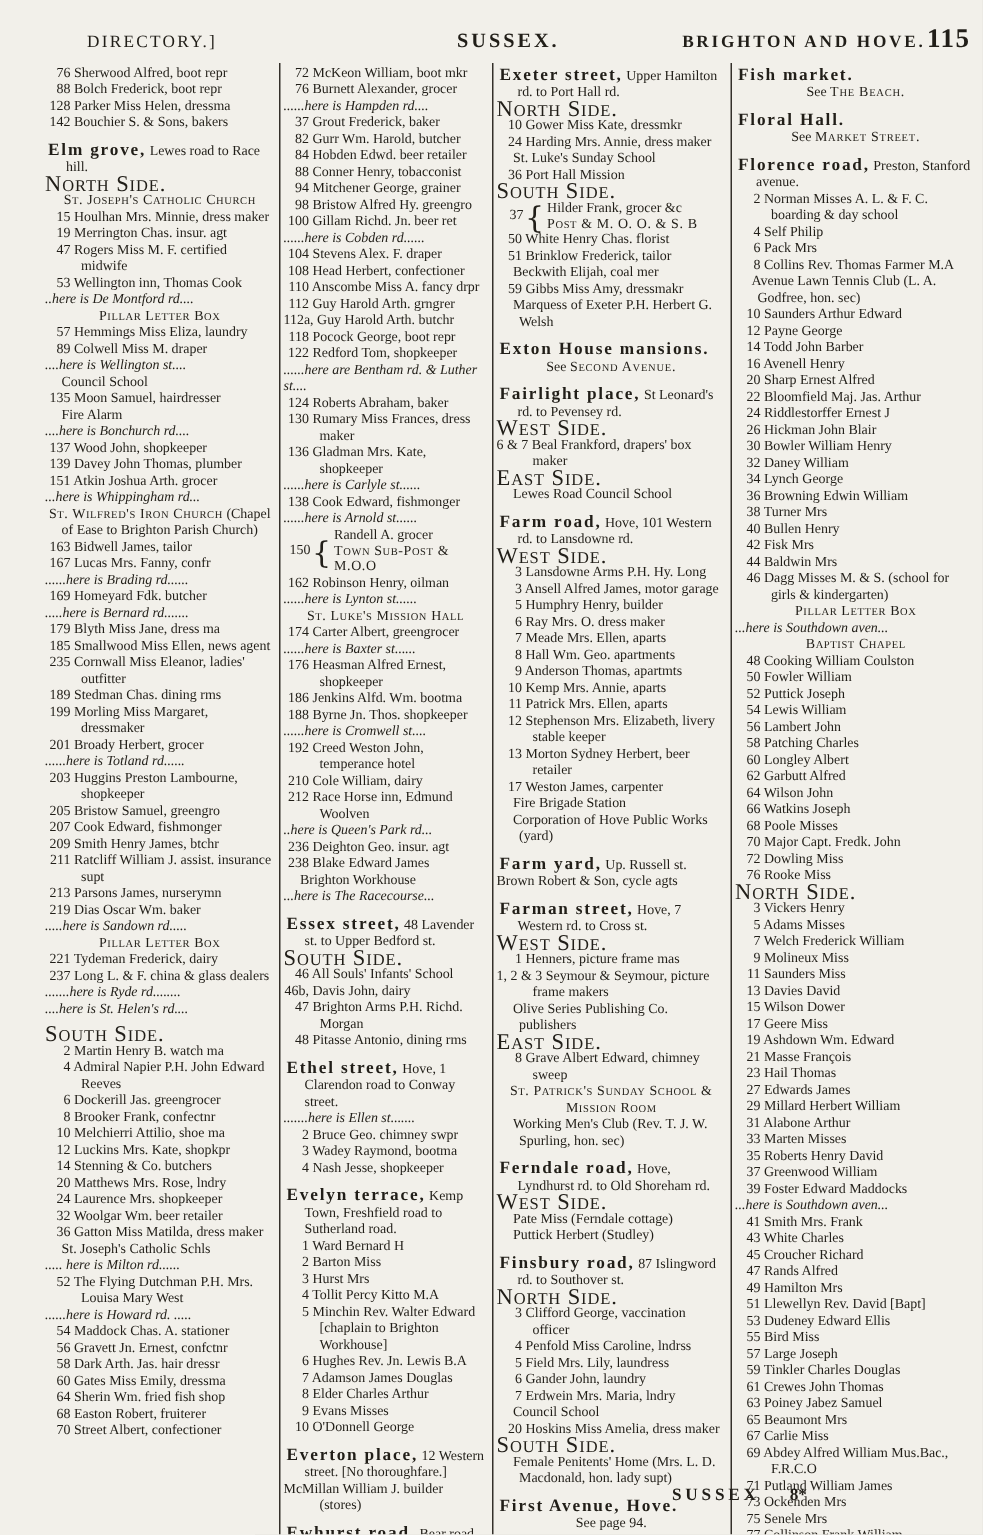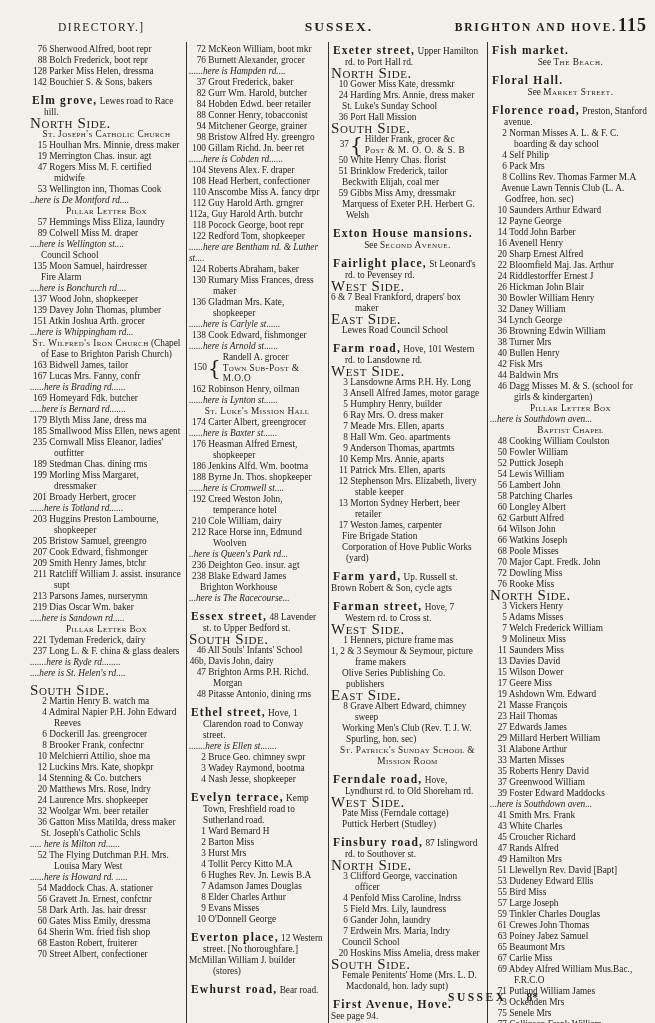--- a/index.html
+++ b/index.html
@@ -48,21 +48,21 @@
   .num{display:inline-block;min-width:17px;text-align:right;text-indent:0;}
   .h{padding-left:14px;text-indent:-12px;text-align:left;margin-top:1px;}
   .hb{font-weight:700;font-size:11.5px;letter-spacing:1.2px;margin-top:20px;}
   .sub{font-variant:small-caps;letter-spacing:.6px;font-size:15px;}
   .caps{text-align:center;}
   .caps .scb{font-variant:small-caps;letter-spacing:.4px;}
   .note{text-align:left;font-style:italic;}
   .plain{padding-left:15px;text-indent:-4px;}
   .see{text-align:center;}
   .see .scb{font-variant:small-caps;letter-spacing:.5px;}
-  .ctr{text-align:left;}
+  .ctr{text-align:center;}
   .gap{height:6px;}
   .brl{display:flex;align-items:center;padding-left:1px;}
   .brl .num{flex:none;margin-right:1px;}
   .brl .brace{font-size:20px;font-weight:400;line-height:20px;flex:none;margin-right:2px;font-family:"DejaVu Serif",serif;}
   .brl .stack{display:flex;flex-direction:column;line-height:10.6px;}
   .brl .sc2{font-variant:small-caps;letter-spacing:.4px;}
   
   .ftr{
     position:absolute;left:448px;top:991px;
     font-size:11.5px;letter-spacing:2.5px;font-weight:700;
@@ -225,20 +225,21 @@
         <div class="ln note">.......here is Ellen st.......</div>
         <div class="ln e"><span class="num">2</span> Bruce Geo. chimney swpr</div>
         <div class="ln e"><span class="num">3</span> Wadey Raymond, bootma</div>
         <div class="ln e"><span class="num">4</span> Nash Jesse, shopkeeper</div>
         <div class="ln gap"></div>
         <div class="ln h"><span class="hb">Evelyn terrace,</span> Kemp Town, Freshfield road to Sutherland road.</div>
         <div class="ln e"><span class="num">1</span> Ward Bernard H</div>
         <div class="ln e"><span class="num">2</span> Barton Miss</div>
         <div class="ln e"><span class="num">3</span> Hurst Mrs</div>
         <div class="ln e"><span class="num">4</span> Tollit Percy Kitto M.A</div>
+        <div class="ln e"><span class="num">5</span> Minchin Rev. Walter Edward [chaplain to Brighton Workhouse]</div>
         <div class="ln e"><span class="num">6</span> Hughes Rev. Jn. Lewis B.A</div>
         <div class="ln e"><span class="num">7</span> Adamson James Douglas</div>
         <div class="ln e"><span class="num">8</span> Elder Charles Arthur</div>
         <div class="ln e"><span class="num">9</span> Evans Misses</div>
         <div class="ln e"><span class="num">10</span> O'Donnell George</div>
         <div class="ln gap"></div>
         <div class="ln h"><span class="hb">Everton place,</span> 12 Western street. [No thoroughfare.]</div>
         <div class="ln e"> McMillan William J. builder (stores)</div>
         <div class="ln gap"></div>
         <div class="ln h"><span class="hb">Ewhurst road,</span> Bear road.</div>
@@ -294,22 +295,22 @@
         <div class="ln h"><span class="hb">Farm yard,</span> Up. Russell st.</div>
         <div class="ln e"> Brown Robert &amp; Son, cycle agts</div>
         <div class="ln gap"></div>
         <div class="ln h"><span class="hb">Farman street,</span> Hove, 7 Western rd. to Cross st.</div>
         <div class="ln sub">West Side.</div>
         <div class="ln e"><span class="num">1</span> Henners, picture frame mas</div>
         <div class="ln e"><span class="num">1, 2 &amp; 3</span> Seymour &amp; Seymour, picture frame makers</div>
         <div class="ln plain">Olive Series Publishing Co. publishers</div>
         <div class="ln sub">East Side.</div>
         <div class="ln e"><span class="num">8</span> Grave Albert Edward, chimney sweep</div>
+        <div class="ln caps"><span class="scb">St. Patrick's Sunday School &amp; Mission Room</span></div>
         <div class="ln plain">Working Men's Club (Rev. T. J. W. Spurling, hon. sec)</div>
-        <div class="ln caps"><span class="scb">St. Patrick's Sunday School &amp; Mission Room</span></div>
         <div class="ln gap"></div>
         <div class="ln h"><span class="hb">Ferndale road,</span> Hove, Lyndhurst rd. to Old Shoreham rd.</div>
         <div class="ln sub">West Side.</div>
         <div class="ln plain">Pate Miss (Ferndale cottage)</div>
         <div class="ln plain">Puttick Herbert (Studley)</div>
         <div class="ln gap"></div>
         <div class="ln h"><span class="hb">Finsbury road,</span> 87 Islingword rd. to Southover st.</div>
         <div class="ln sub">North Side.</div>
         <div class="ln e"><span class="num">3</span> Clifford George, vaccination officer</div>
         <div class="ln e"><span class="num">4</span> Penfold Miss Caroline, lndrss</div>

